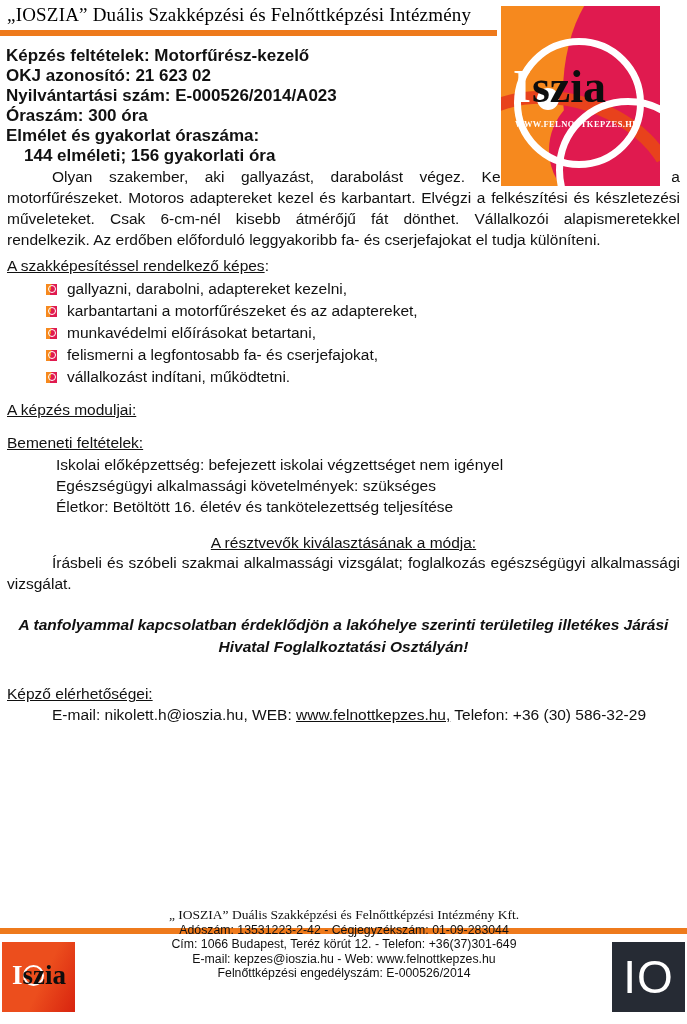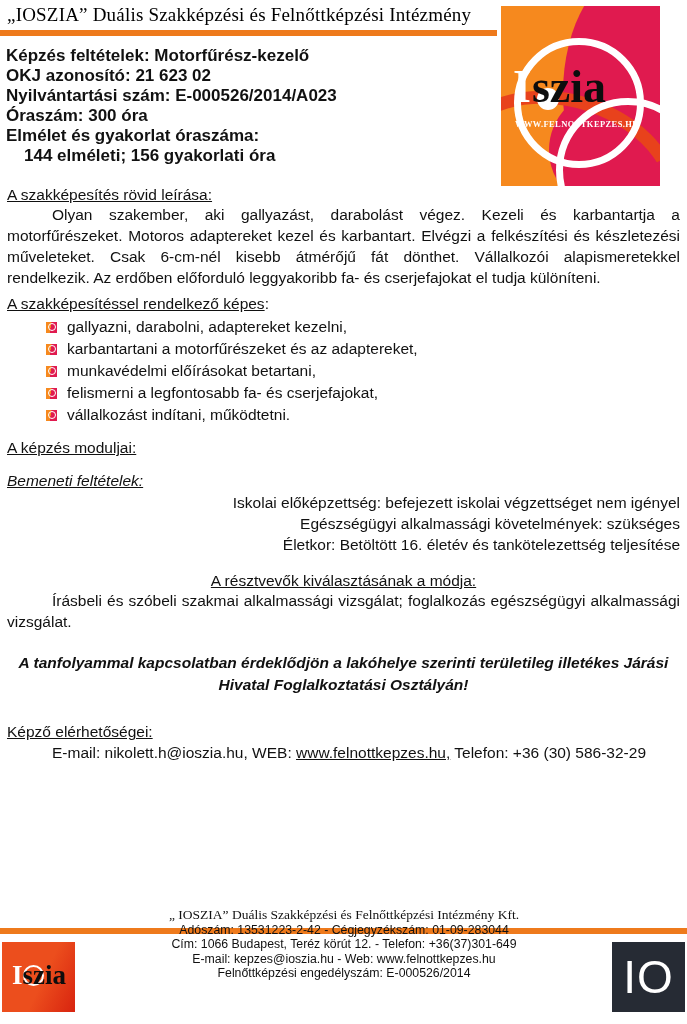--- a/index.html
+++ b/index.html
@@ -37,22 +37,22 @@
   .sec-sd .heading{margin-top:20px;}
   .para{margin:0;text-align:justify;text-indent:45px;line-height:21px;}
   .sec-cap .heading{margin-top:7px;}
   .cap-list{margin:3px 0 0 0;padding:0;list-style:none;}
   .cap-list li{display:flex;align-items:center;line-height:22px;padding-left:39px;}
   .bullet-icon{width:11px;height:11px;flex:0 0 11px;margin-right:10px;position:relative;
     background:linear-gradient(100deg,#F6891E 42%,#E01A4F 44%);}
   .bullet-icon::before{content:"";position:absolute;left:1.5px;top:1.5px;width:6px;height:6px;border:1px solid #fff;border-radius:50%;}
   .sec-mod .heading{margin-top:13px;}
   .plain-list{margin:2px 0 0 0;padding:0 0 0 49px;list-style:none;line-height:20px;}
-  .sec-entry .heading{margin-top:15px;font-style:italic;}
-  .sec-entry .plain-list{line-height:21px;text-align:right;}
+  .sec-entry .heading{margin-top:15px;}
+  .sec-entry .plain-list{line-height:21px;}
   .sec-sel .heading{margin-top:17px;text-align:center;}
   .notice{margin:20px 4px 12px 4px;text-align:center;font-weight:bold;font-style:italic;line-height:22px;}
   .sec-contact .heading{margin-top:27px;}
   .contact-line{margin-top:1px;padding-left:45px;line-height:21px;}
   .ul{text-decoration:underline;}
   
   .rule2{position:absolute;left:0;top:928px;width:687px;height:6px;background:#EE7A1C;}
   .f-logo-left{position:absolute;left:2px;top:942px;width:73px;height:70px;background:linear-gradient(115deg,#EC4E1D 55%,#D8240F 100%);overflow:hidden;}
   .f-logo-left .fl-ring{position:absolute;left:21px;top:23px;width:17px;height:17px;border:2px solid #fff;border-radius:50%;}
   .f-logo-left .fl-word{position:absolute;left:10px;top:18px;font-family:"Liberation Serif","DejaVu Serif",serif;font-weight:bold;font-size:27px;line-height:30px;white-space:nowrap;}
@@ -87,21 +87,20 @@
     <div class="ring"></div>
     <div class="ring2"></div>
     <div class="odot"></div>
     <div class="word"><span class="i">I</span><span class="szia">szia</span></div>
     <div class="site">WWW.FELNOTTKEPZES.HU</div>
   </div>
 
   <div class="content">
 
     <div class="sec-sd">
-      <p class="heading h">A szakképesítés rövid leírása:</p>
       <p class="para">Olyan szakember, aki gallyazást, darabolást végez. Kezeli és karbantartja a motorfűrészeket. Motoros adaptereket kezel és karbantart. Elvégzi a felkészítési és készletezési műveleteket. Csak 6-cm-nél kisebb átmérőjű fát dönthet. Vállalkozói alapismeretekkel rendelkezik. Az erdőben előforduló leggyakoribb fa- és cserjefajokat el tudja különíteni.</p>
     </div>
 
     <div class="sec-cap">
       <p class="heading"><span class="h">A szakképesítéssel rendelkező képes</span><span>:</span></p>
       <ul class="cap-list">
         <li>
             <span class="bullet-icon"></span>
             <span>gallyazni, darabolni, adaptereket kezelni,</span>
           </li>

